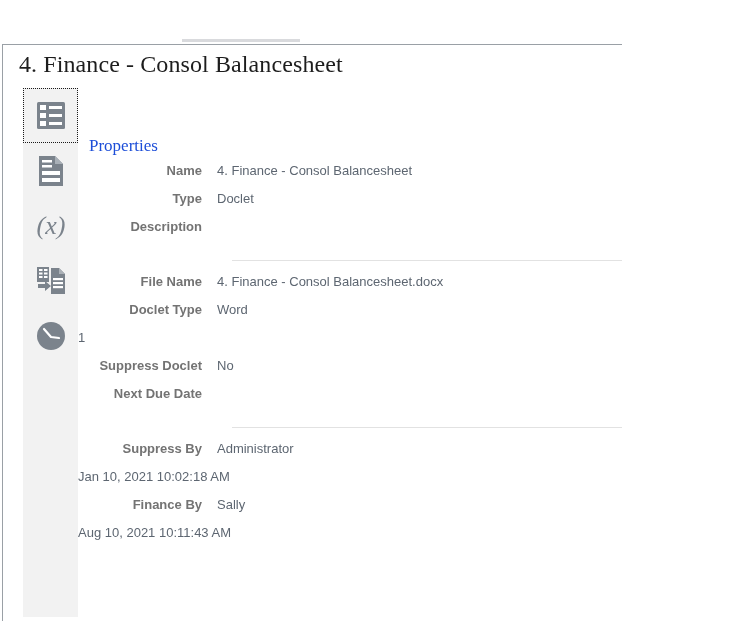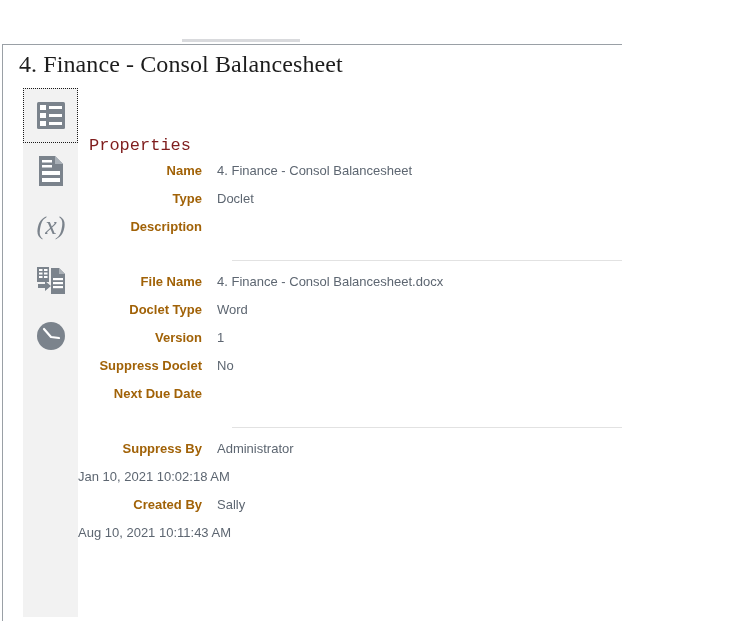--- a/index.html
+++ b/index.html
@@ -118,41 +118,41 @@
     left: 75px;
     top: 0;
     right: 0;
     bottom: 0;
   }
   .section-title {
     position: absolute;
     left: 11px;
     top: 48px;
     font-size: 17px;
-    color: #7f1d1d;
-    font-family: Liberation Mono, monospace;
+    color: #1d4ed8;
+    font-family: Liberation Serif, serif;
   }
 
   .form {
     position: absolute;
     left: 0;
     top: 75px;
     right: 0;
   }
   .field-row {
     display: flex;
     align-items: baseline;
     height: 28px;
   }
   .field-label {
     width: 139px;
     text-align: right;
     font-size: 13px;
     font-weight: bold;
-    color: #a16207;
+    color: #737373;
     padding-right: 15px;
     box-sizing: border-box;
     white-space: nowrap;
   }
   .field-value {
     font-size: 13px;
     color: #5d6671;
     white-space: nowrap;
   }
   .divider {
@@ -271,21 +271,20 @@
           <div>
             <div class="field-row">
               <div class="field-label">File Name</div>
               <div class="field-value">4. Finance - Consol Balancesheet.docx</div>
             </div>
             <div class="field-row">
               <div class="field-label">Doclet Type</div>
               <div class="field-value">Word</div>
             </div>
             <div class="field-row">
-              <div class="field-label">Version</div>
               <div class="field-value">1</div>
             </div>
             <div class="field-row">
               <div class="field-label">Suppress Doclet</div>
               <div class="field-value">No</div>
             </div>
             <div class="field-row">
               <div class="field-label">Next Due Date</div>
               <div class="field-value"></div>
             </div>
@@ -295,21 +294,21 @@
 
           <div>
             <div class="field-row">
               <div class="field-label">Suppress By</div>
               <div class="field-value">Administrator</div>
             </div>
             <div class="field-row">
               <div class="field-value">Jan 10, 2021 10:02:18 AM</div>
             </div>
             <div class="field-row">
-              <div class="field-label">Created By</div>
+              <div class="field-label">Finance By</div>
               <div class="field-value">Sally</div>
             </div>
             <div class="field-row">
               <div class="field-value">Aug 10, 2021 10:11:43 AM</div>
             </div>
           </div>
 
         </div>
       </div>
 

